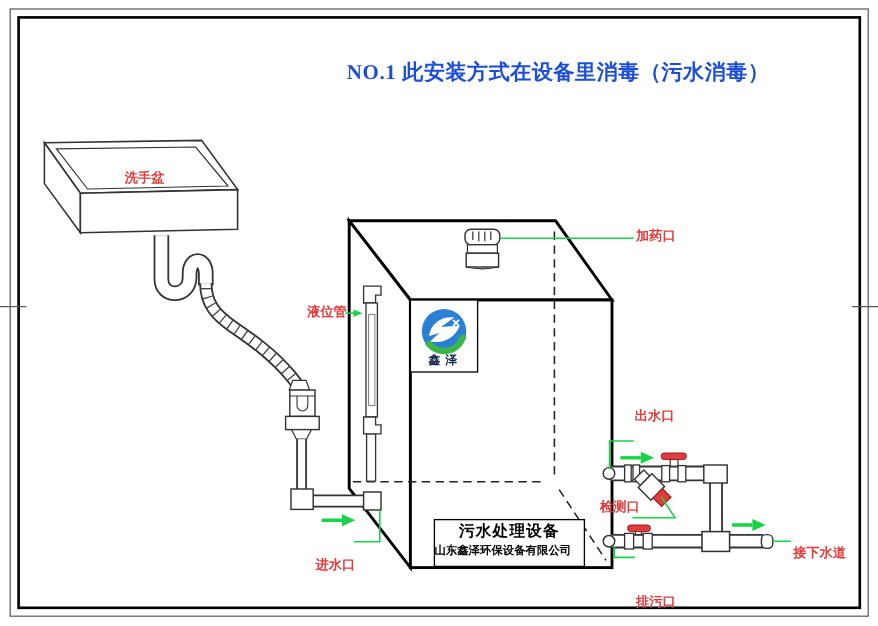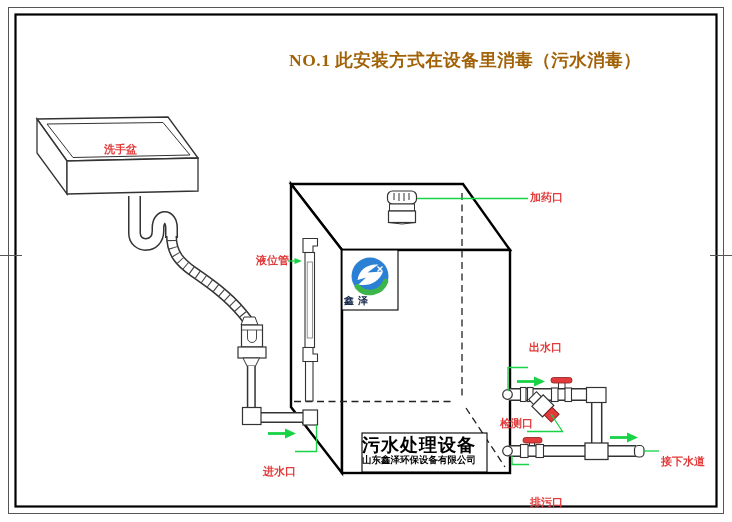--- a/index.html
+++ b/index.html
@@ -1,25 +1,25 @@
 <!DOCTYPE html>
 <html><head>
 <meta charset="utf-8">
 <style>
   html,body{margin:0;padding:0;background:#fff;}
   #stage{position:relative;width:732px;height:522px;background:#fff;overflow:hidden;
          font-family:"Liberation Serif","DejaVu Serif",serif;}
   #linework{position:absolute;left:0;top:0;}
   .lbl{position:absolute;white-space:nowrap;line-height:1.05;}
   .red{color:#e23b3b;font-weight:bold;font-size:11px;}
-  .title{color:#a16207;font-weight:bold;font-size:17.5px;letter-spacing:0.5px;}
+  .title{color:#1d4ed8;font-weight:bold;font-size:17.5px;letter-spacing:0.5px;}
   .logo-txt{color:#14264a;font-weight:bold;font-size:10px;letter-spacing:4px;}
-  .eq1{color:#000;font-weight:bold;font-size:18px;letter-spacing:1px;}
+  .eq1{color:#000;font-weight:bold;font-size:13px;letter-spacing:1px;}
   .eq2{color:#000;font-weight:bold;font-size:9.5px;}
-  .ctr{text-align:left;}
+  .ctr{text-align:center;}
 </style>
 </head>
 <body>
 
 <div id="stage">
 
 <svg id="linework" width="732" height="522" viewBox="0 0 732 522">
 
   <g>
     <rect x="8.5" y="7.5" width="715" height="506" fill="#fff" stroke="#555" stroke-width="1"></rect>
@@ -178,15 +178,15 @@
 <div class="lbl red" style="left:256px;top:255px;">液位管</div>
 <div class="lbl red" style="left:530px;top:192px;">加药口</div>
 <div class="lbl red" style="left:529px;top:342px;">出水口</div>
 <div class="lbl red" style="left:500px;top:418px;">检测口</div>
 <div class="lbl red" style="left:530px;top:458px;margin-top:39px;">排污口</div>
 <div class="lbl red" style="left:661px;top:456px;">接下水道</div>
 <div class="lbl red" style="left:263px;top:446px;margin-top:20px;">进水口</div>
 
 <div class="lbl logo-txt ctr" style="left:344px;top:296px;width:54px;">鑫泽</div>
 <div class="lbl eq1 ctr" style="left:362px;top:436px;width:125px;">污水处理设备</div>
-<div class="lbl eq2 ctr" style="left:362px;top:456px;width:126px;">山东鑫泽环保设备有限公司</div>
+<div class="lbl eq2 ctr" style="left:362px;top:456px;width:111px;">山东鑫泽环保设备有限公司</div>
 
 </div>
 
 </body></html>

